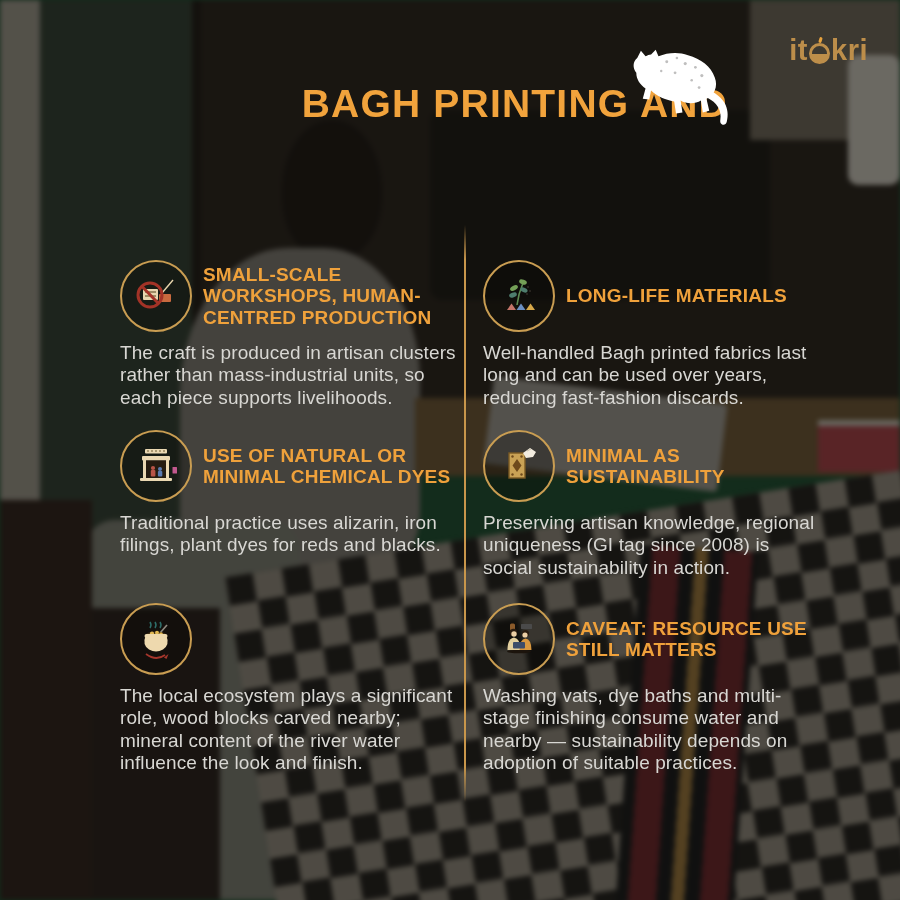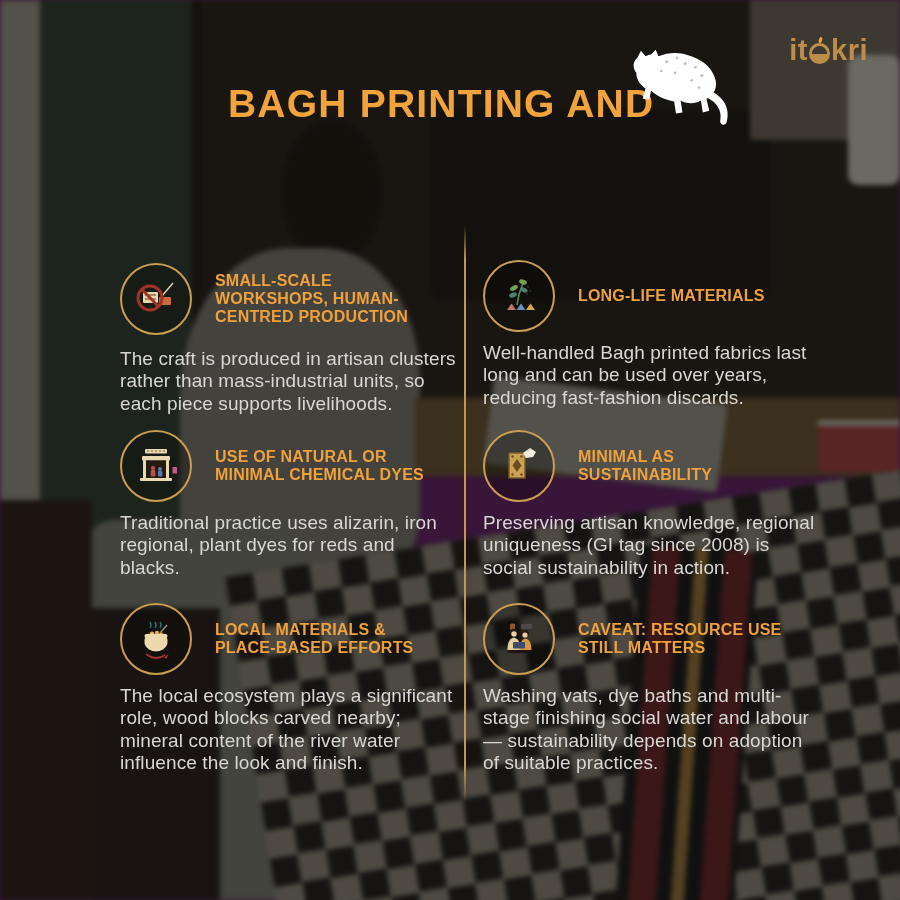--- a/index.html
+++ b/index.html
@@ -1,18 +1,18 @@
 <!DOCTYPE html>
 <html><head>
 <meta charset="utf-8">
 <style>
   html,body{margin:0;padding:0;background:#000;}
   .canvas{
     position:relative;width:900px;height:900px;overflow:hidden;
-    font-family:"Liberation Sans",sans-serif;background:#701a75;
+    font-family:"Liberation Sans",sans-serif;background:#14532d;
   }
   
   #photo{position:absolute;inset:0;filter:blur(2.5px);}
   #photo div{position:absolute;}
   .bg-backwall{left:170px;top:0;width:730px;height:470px;background:#241c13;}
   .bg-shelf{left:430px;top:110px;width:340px;height:190px;background:#131009;border-radius:12px;}
   .bg-light1{left:750px;top:0;width:150px;height:140px;background:#7d7362;}
   .bg-whitecloth{left:848px;top:55px;width:52px;height:130px;background:#f0eadd;border-radius:10px;}
   .bg-wall{left:0;top:0;width:48px;height:650px;background:#b4ae9f;}
   .bg-door{left:40px;top:0;width:152px;height:625px;background:#2f4030;border-right:9px solid #161009;}
@@ -40,20 +40,21 @@
   .bg-floorL{left:0;top:608px;width:220px;height:292px;background:#241812;}
   .bg-floorcol{left:0;top:500px;width:92px;height:400px;background:#2b1a12;}
   
   #overlay{position:absolute;inset:0;background:rgba(18,18,17,0.60);}
   
   #content{position:absolute;inset:0;}
   .title{
     position:absolute;left:228px;top:78px;width:500px;
     color:#F1A33C;font-size:39px;font-weight:bold;letter-spacing:1.2px;
     line-height:1.32;
+    text-align:right;
   }
   .cat{position:absolute;left:616px;top:42px;width:120px;height:94px;}
   .logo{
     position:absolute;right:32px;top:34px;color:#BD8E4A;
     font-size:29px;font-weight:bold;letter-spacing:.5px;display:flex;align-items:center;
   }
   .logo .o-glyph{
     display:inline-block;width:15px;height:15px;margin:6px 1px 0 1px;
     border:3.5px solid #BD8E4A;border-radius:50%;
     background:linear-gradient(to top,#BD8E4A 45%,transparent 45%);
@@ -72,21 +73,21 @@
     display:grid;grid-template-columns:336px 336px;column-gap:27px;
     grid-template-rows:170px 173px auto;
   }
   .section{display:block;}
   .sec-head{display:flex;align-items:center;gap:11px;}
   .icon-circle{
     flex:0 0 auto;width:68px;height:68px;border:2px solid #C99D52;border-radius:50%;
     display:flex;align-items:center;justify-content:center;background:rgba(8,6,4,.30);
   }
   .sec-title{
-    margin:12px;color:#EFA13B;font-size:16px;font-weight:bold;
+    margin:0;color:#EFA13B;font-size:19px;font-weight:bold;
     line-height:1.12;letter-spacing:.2px;
   }
   .sec-body{
     margin:10px 0 0 0;color:#D8D7D3;font-size:19px;line-height:1.18;letter-spacing:.1px;
   }
 </style>
 </head>
 <body>
 
 <div class="canvas">
@@ -202,21 +203,21 @@
               <circle cx="20" cy="25" r="2.1" fill="#b85447"></circle>
                 <rect x="17.8" y="27" width="4.6" height="6.5" rx="1" fill="#b85447"></rect>
               <circle cx="27" cy="26" r="2" fill="#5a7ab0"></circle>
                 <rect x="24.9" y="28" width="4.4" height="5.5" rx="1" fill="#5a7ab0"></rect>
               <rect x="7" y="35" width="32" height="3" rx="1" fill="#ead8b2"></rect>
               <rect x="39.5" y="24" width="4.5" height="6.5" rx="0.5" fill="#c2588e"></rect>
             </svg>
           </span>
           <h3 class="sec-title">USE OF NATURAL OR MINIMAL CHEMICAL DYES</h3>
         </div>
-        <p class="sec-body">Traditional practice uses alizarin, iron regional, plant dyes for reds and blacks.</p>
+        <p class="sec-body">Traditional practice uses alizarin, iron filings, plant dyes for reds and blacks.</p>
       </div>
 
       <div class="section">
         <div class="sec-head">
           <span class="icon-circle">
             <svg width="46" height="46" viewBox="0 0 46 46">
               <rect x="13" y="10" width="16" height="25" fill="#c9a255" stroke="#7a5a24" stroke-width="1.4"></rect>
               <path d="M21,16 l4.5,6.5 -4.5,6.5 -4.5,-6.5 z" fill="#6e4a1c"></path>
               <circle cx="16.5" cy="13.5" r="1.2" fill="#6e4a1c"></circle>
                 <circle cx="25.5" cy="13.5" r="1.2" fill="#6e4a1c"></circle>
@@ -242,21 +243,20 @@
               <ellipse cx="23" cy="18.5" rx="10" ry="3" fill="#3a2a16"></ellipse>
               <circle cx="19" cy="17.5" r="2.1" fill="#e2b954"></circle>
                 <circle cx="24" cy="16.8" r="2" fill="#e2b954"></circle>
                 <circle cx="28" cy="18" r="1.8" fill="#e2b954"></circle>
               <path d="M12.5,20 q-3.5,9 3.5,13.5 q7,4 14,0 q7,-4.5 3.5,-13.5 z" fill="#eed9ae"></path>
               <rect x="11.5" y="18" width="23" height="4" rx="2" fill="#eed9ae"></rect>
               <path d="M13,38 q10,7.5 19,1" stroke="#a6362c" fill="none" stroke-width="1.8"></path>
               <path d="M31,41.5 l4.5,-3.5 -2,5 z" fill="#a6362c"></path>
             </svg>
           </span>
-          <h3 class="sec-title">LOCAL MATERIALS &amp; PLACE-BASED EFFORTS</h3>
         </div>
         <p class="sec-body">The local ecosystem plays a significant role, wood blocks carved nearby; mineral content of the river water influence the look and finish.</p>
       </div>
 
       <div class="section">
         <div class="sec-head">
           <span class="icon-circle">
             <svg width="46" height="46" viewBox="0 0 46 46">
               <rect x="25" y="8" width="11" height="5" rx="0.5" fill="#4a4a4a"></rect>
               <rect x="14" y="7.5" width="5" height="7" rx="1.5" fill="#8a5a2a"></rect>
@@ -265,18 +265,18 @@
               <circle cx="18" cy="18" r="2.7" fill="#eccfa5"></circle>
               <path d="M11.5,34 q0,-11.5 6.5,-12.5 q6.5,1 6.5,12.5 z" fill="#e3cf9e"></path>
               <circle cx="29.5" cy="17.5" r="3.5" fill="#2a1c10"></circle>
               <circle cx="29" cy="19" r="2.6" fill="#eccfa5"></circle>
               <path d="M23.5,34 q0,-10.5 6,-11.5 q6,1 6,11.5 z" fill="#d8973f"></path>
               <rect x="17" y="26" width="12" height="6.5" rx="1" fill="#3c4c6a"></rect>
             </svg>
           </span>
           <h3 class="sec-title">CAVEAT: RESOURCE USE STILL MATTERS</h3>
         </div>
-        <p class="sec-body">Washing vats, dye baths and multi-stage finishing social water and labour — sustainability depends on adoption of suitable practices.</p>
+        <p class="sec-body">Washing vats, dye baths and multi-stage finishing consume water and nearby — sustainability depends on adoption of suitable practices.</p>
       </div>
 
     </div>
   </div>
 </div>
 
 </body></html>

